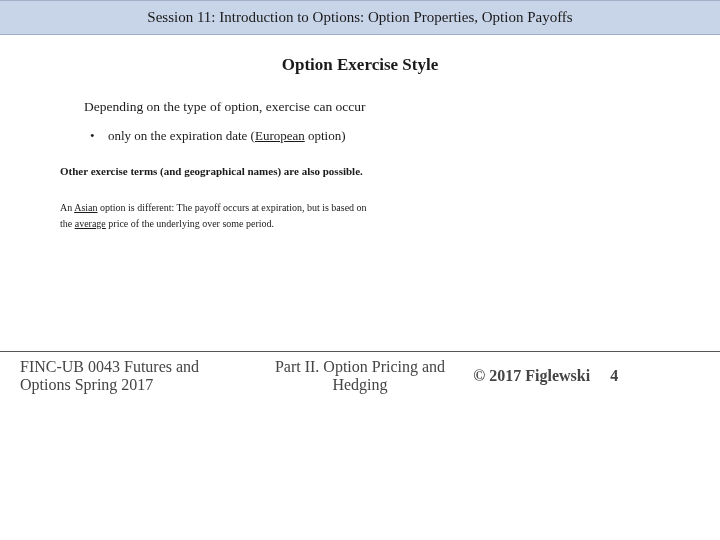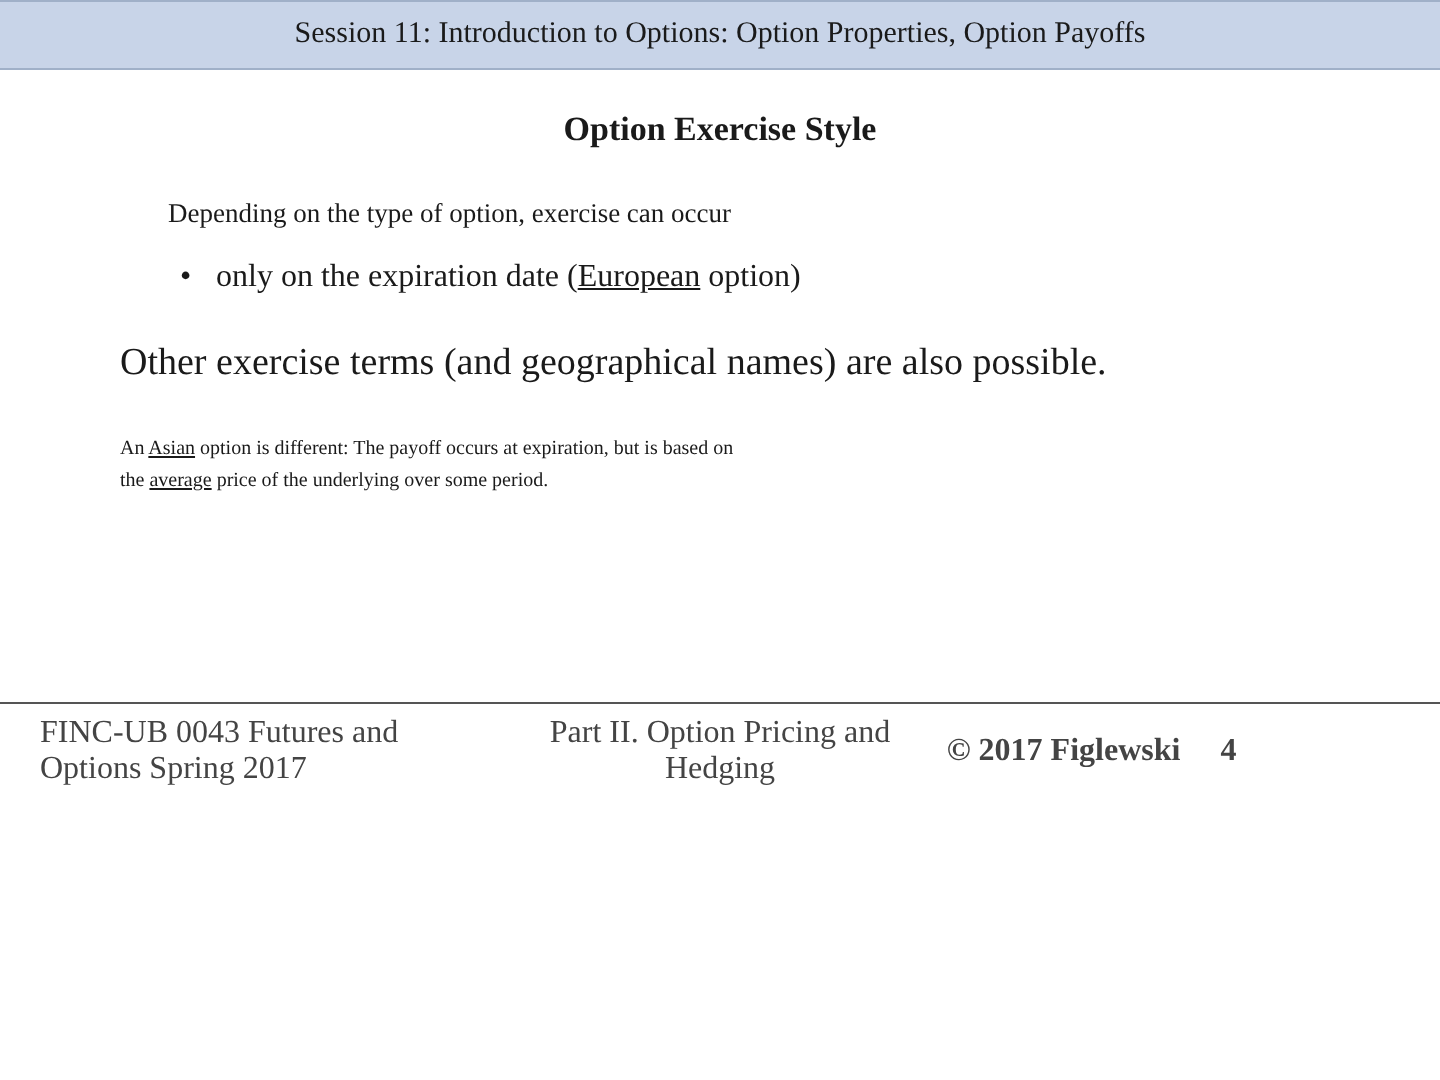--- a/index.html
+++ b/index.html
@@ -59,41 +59,42 @@
       margin-left: 24px;
     }
 
     .bullet-list {
       list-style: none;
       margin-left: 30px;
       margin-bottom: 16px;
     }
 
     .bullet-list li {
-      font-size: 16px;
+      font-size: 13px;
       line-height: 1.7;
       position: relative;
       padding-left: 18px;
     }
 
     .bullet-list li::before {
       content: "•";
       position: absolute;
       left: 0;
       top: 0;
     }
 
     .underline-word {
       text-decoration: underline;
     }
 
     .other-exercise-text {
-      font-size: 19px;
+      font-size: 11px;
       margin-bottom: 20px;
       line-height: 1.5;
+      font-weight: bold;
     }
 
     .asian-text {
       font-size: 10px;
       line-height: 1.6;
     }
 
     
     .footer {
       border-top: 1px solid #555;

